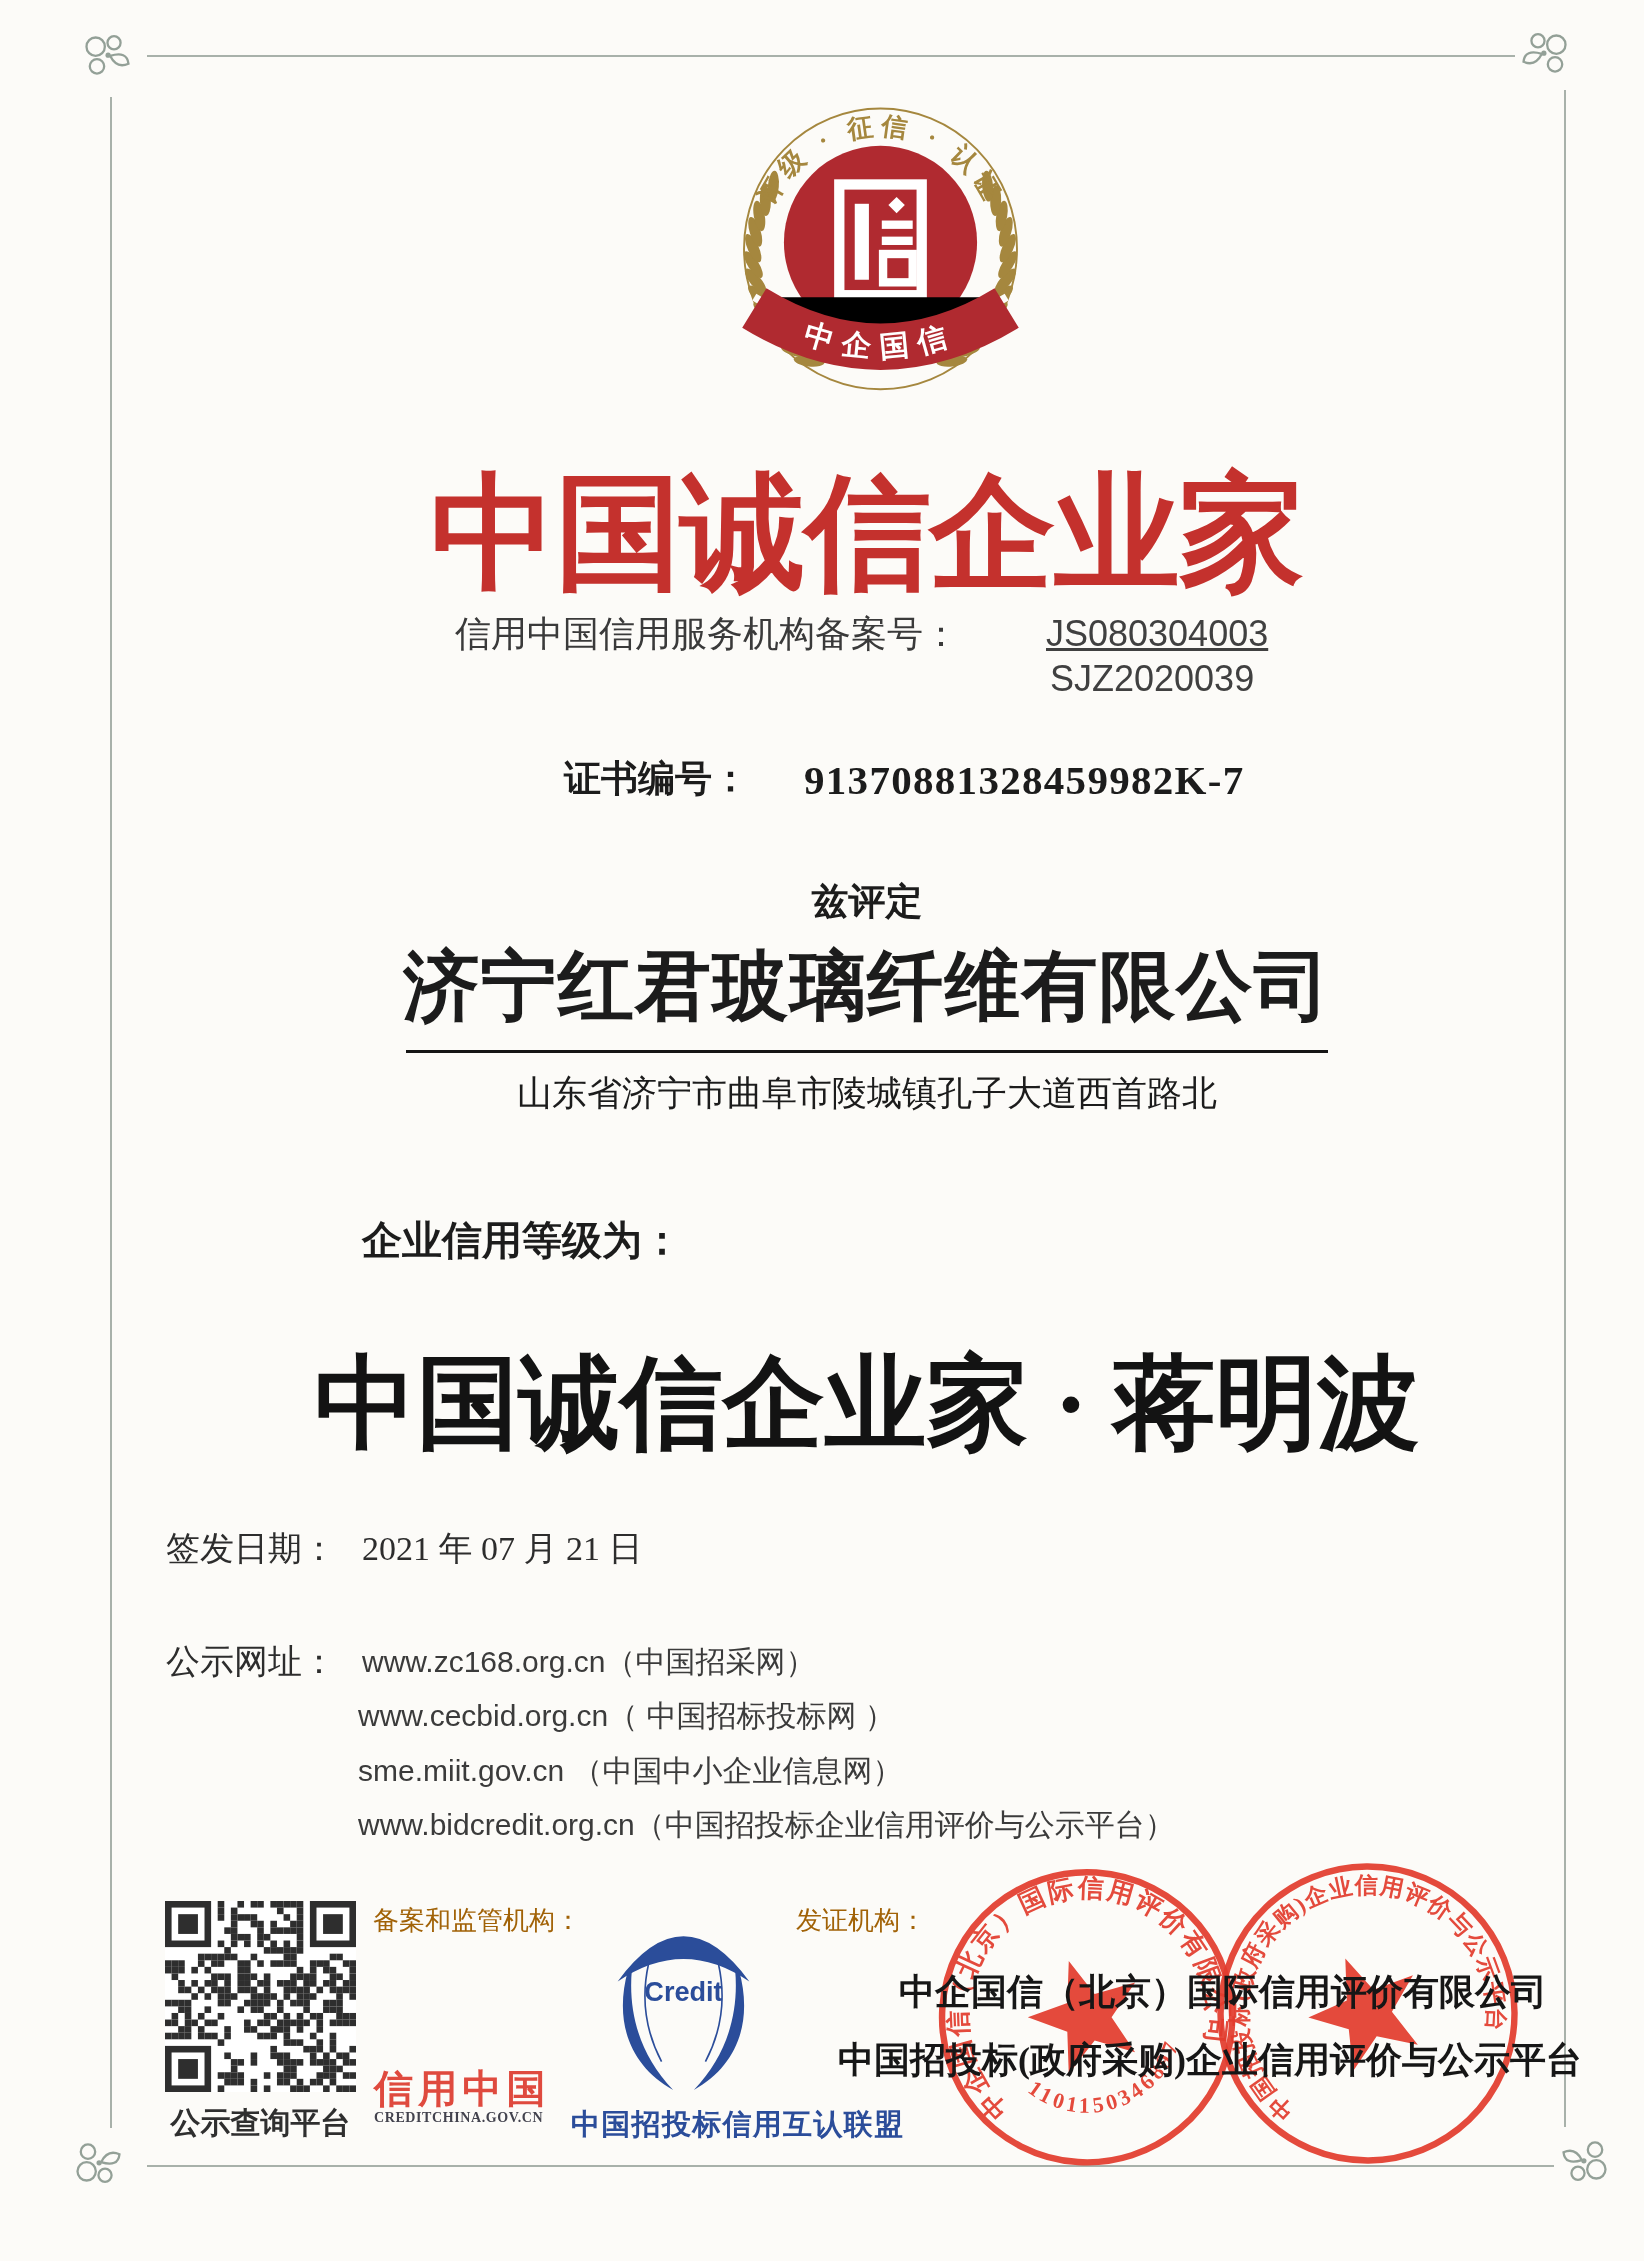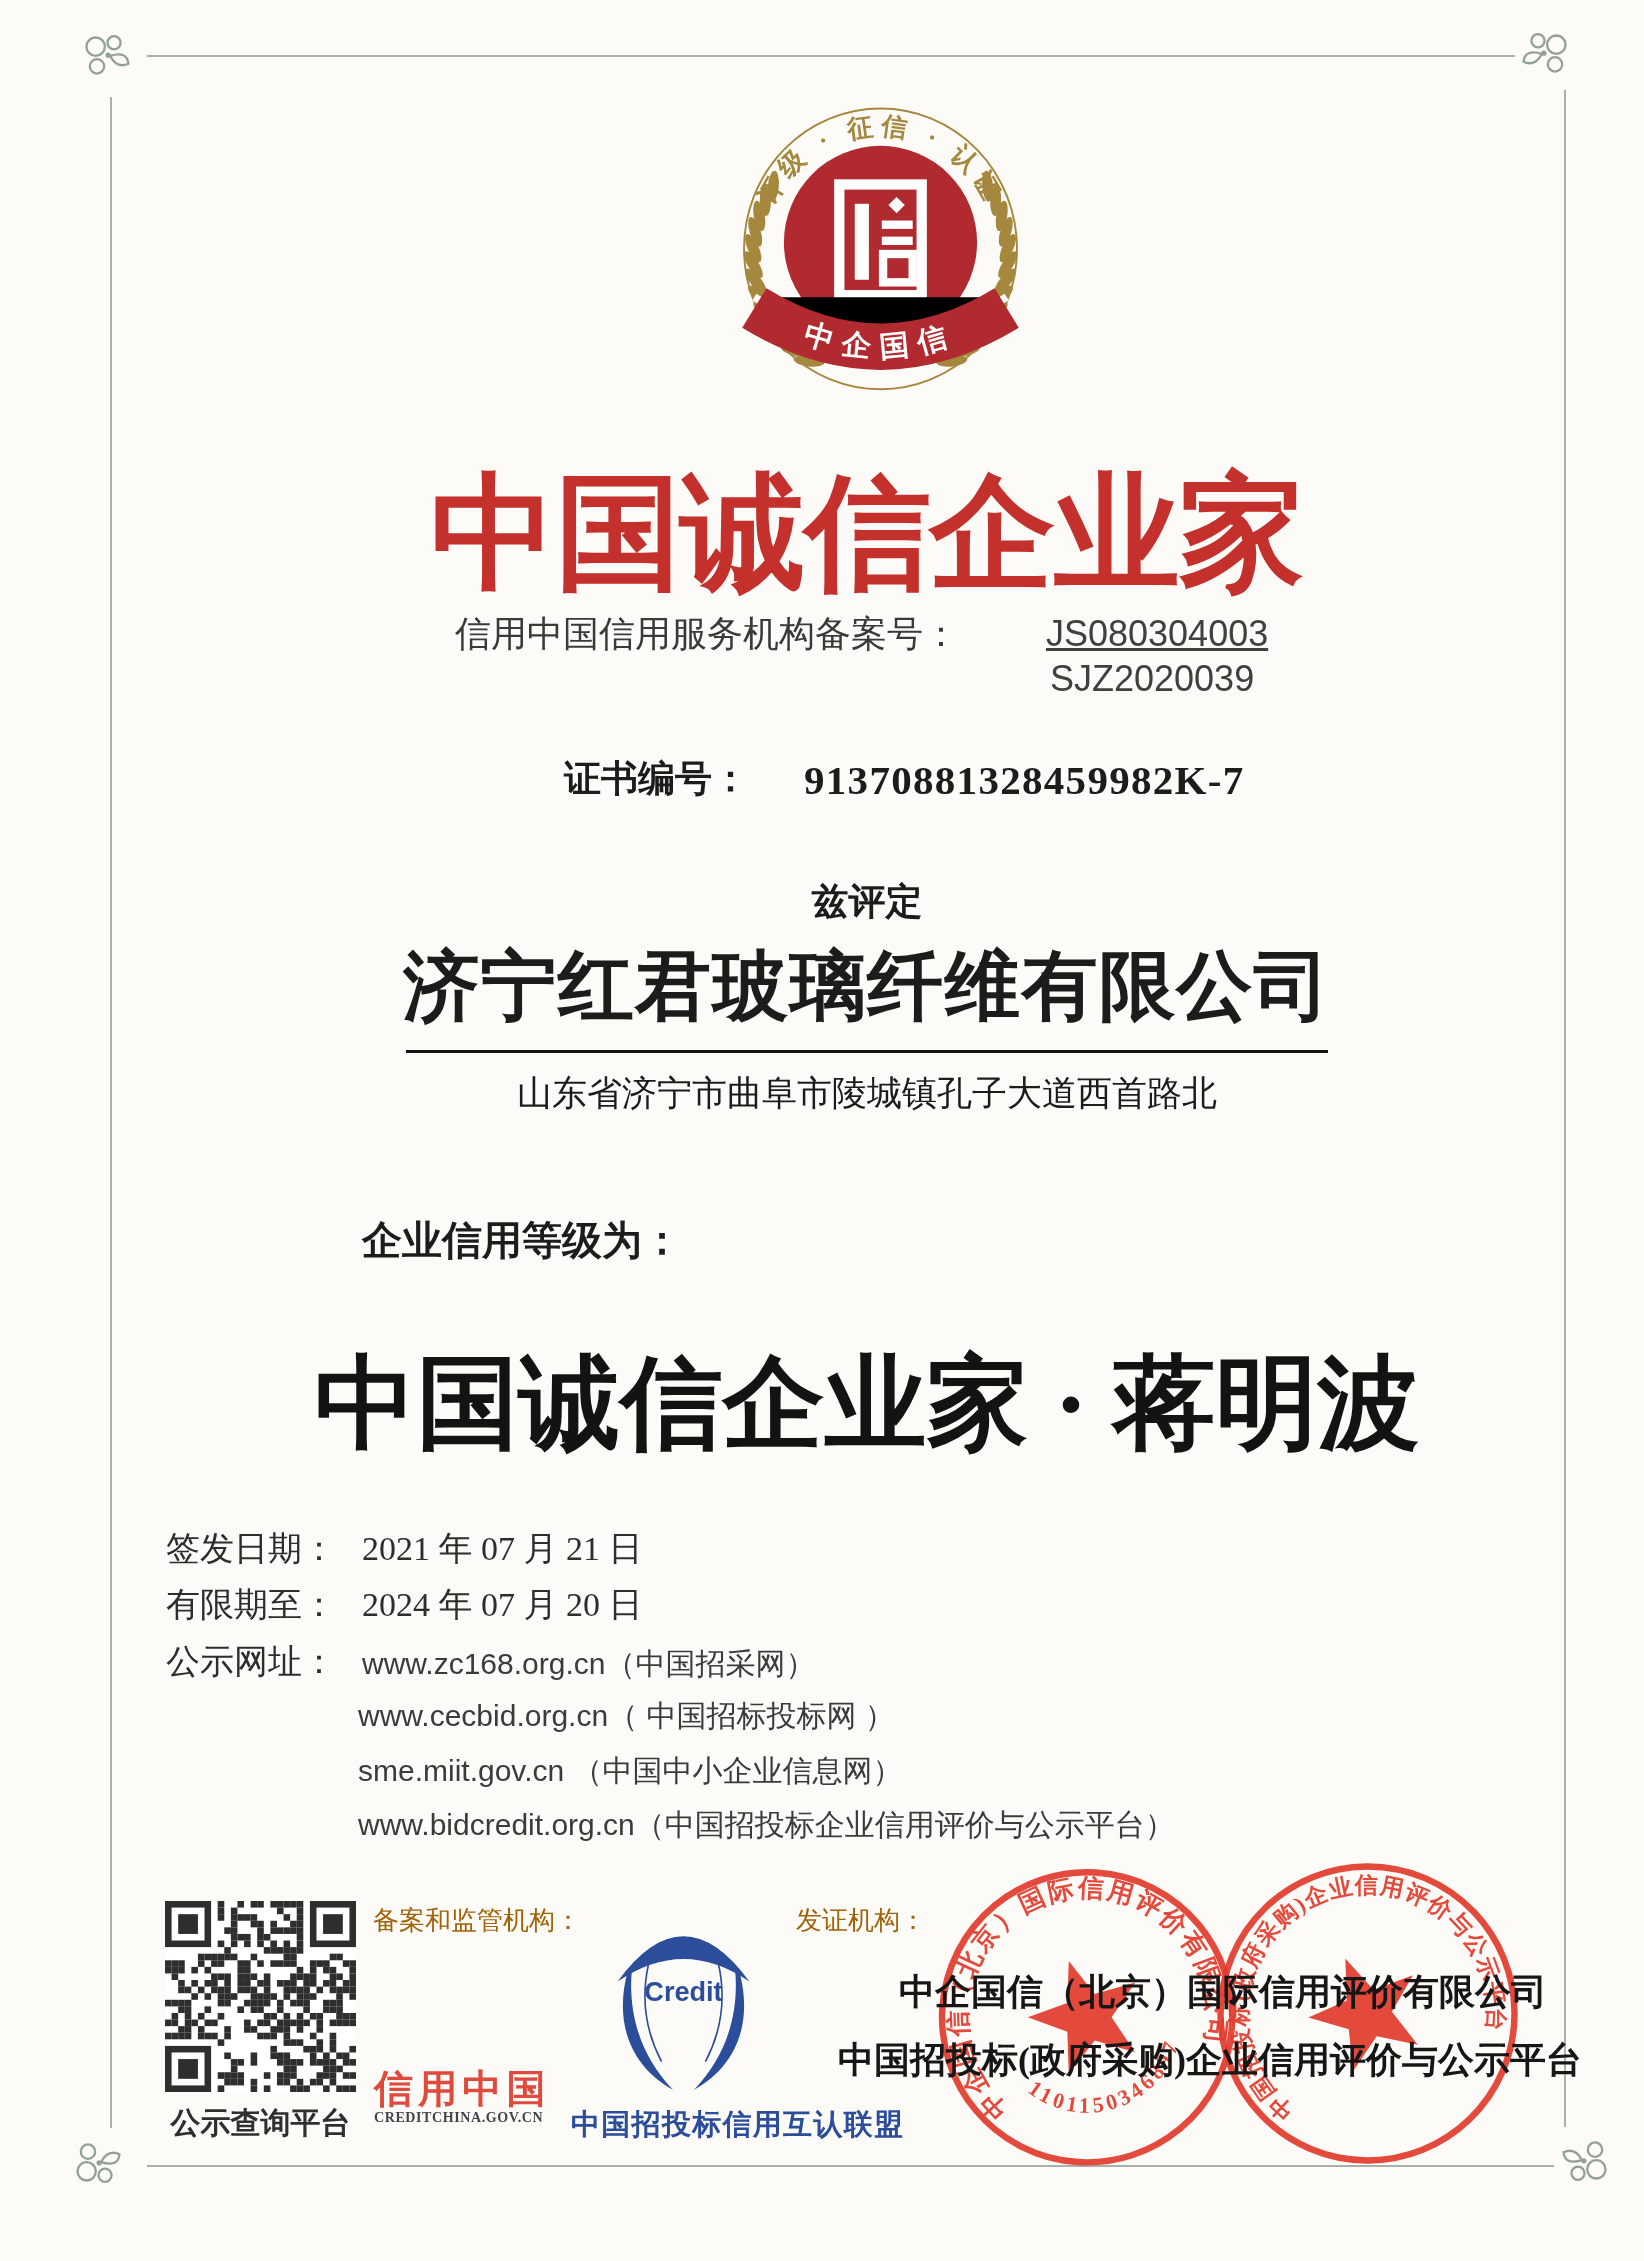--- a/index.html
+++ b/index.html
@@ -17,21 +17,21 @@
   #cert-row{left:564px;top:754px;display:flex;align-items:flex-end;white-space:nowrap;}
   #cert-row .lbl{font-size:37px;font-weight:bold;}
   #cert-row .num{font-size:41px;font-weight:bold;letter-spacing:1.3px;margin-left:55px;}
   #hereby{top:877px;font-size:37px;font-weight:bold;}
   #company{top:936px;font-size:76px;font-weight:bold;letter-spacing:1.3px;white-space:nowrap;}
   #company-underline{top:1050px;}
   #company-underline .rule{margin:0 auto;width:922px;border-top:3.2px solid #151515;}
   #address{top:1070px;font-size:35px;font-weight:normal;}
   #rating-label{left:362px;top:1213px;font-size:40px;font-weight:bold;}
   #rating-value{top:1336px;font-size:102px;font-weight:bold;white-space:nowrap;color:#131313;}
-  .kv-row{left:166px;display:flex;align-items:flex-end;font-size:34px;color:#2d2d2d;white-space:nowrap;}
+  .kv-row{left:166px;display:flex;align-items:center;font-size:34px;color:#2d2d2d;white-space:nowrap;}
   .kv-row .val{margin-left:26px;}
   .site-line{font-family:"Liberation Sans",sans-serif;font-size:30px;color:#3b3b3b;white-space:nowrap;}
   #qr-caption{left:165px;width:191px;top:2103px;text-align:center;font-size:30px;font-weight:bold;color:#2f2f2f;}
   .agency-label{font-size:26px;color:#a16207;z-index:3;}
   #credit-china-name{left:374px;top:2062px;font-size:39px;font-weight:bold;color:#df4a3e;letter-spacing:5.2px;}
   #credit-china-url{left:374px;top:2110px;font-size:14px;font-weight:bold;color:#43434e;letter-spacing:0.6px;}
   #alliance-caption{left:571px;top:2105px;font-size:29px;font-weight:bold;color:#2b4d9a;letter-spacing:1.3px;white-space:nowrap;z-index:3;}
   #issuer-line1{left:899px;top:1968px;width:632px;text-align:center;font-size:36px;font-weight:bold;color:#161616;z-index:3;white-space:nowrap;}
   #issuer-line2{left:838px;top:2036px;width:735px;text-align:center;font-size:36px;font-weight:bold;color:#161616;z-index:3;white-space:nowrap;}
   #stamps{left:916px;top:1851px;z-index:1;}
@@ -169,24 +169,20 @@
       <div class="rule"></div>
     </div>
   <div id="address" class="centered cn">山东省济宁市曲阜市陵城镇孔子大道西首路北</div>
 
   <div id="rating-label" class="abs cn">企业信用等级为：</div>
   <div id="rating-value" class="centered cn">中国诚信企业家 · 蒋明波</div>
 
   <div class="kv-row abs" style="top:1526px;">
     <span>签发日期：</span>
     <span class="val">2021 年 07 月 21 日</span>
-  </div>
-  <div class="kv-row abs" style="top:1582px;">
-    <span>有限期至：</span>
-    <span class="val">2024 年 07 月 20 日</span>
   </div>
   <div class="kv-row abs" style="top:1639px;">
     <span>公示网址：</span>
     <span class="val site-line">www.zc168.org.cn（中国招采网）</span>
   </div>
   <div class="abs site-line" style="left:358px;top:1751px;">sme.miit.gov.cn （中国中小企业信息网）</div>
   <div class="abs site-line" style="left:358px;top:1696px;">www.cecbid.org.cn（ 中国招标投标网 ）</div>
   <div class="abs site-line" style="left:358px;top:1805px;">www.bidcredit.org.cn（中国招投标企业信用评价与公示平台）</div>
 
   <div class="abs" style="left:165px;top:1901px;">

